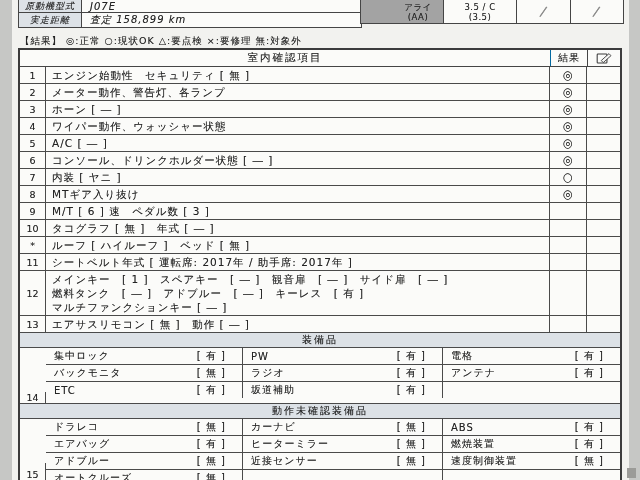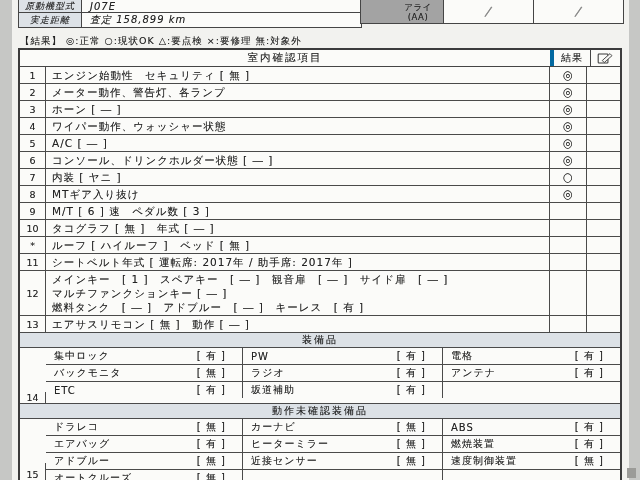--- a/index.html
+++ b/index.html
@@ -26,21 +26,21 @@
   .g-score{width:72px;}
   .g-slash{flex:1;color:#8a8a8a;font-size:13px;font-style:italic;}
   .g-slash span{display:inline-block;transform:rotate(8deg);}
 
   
   .legend{position:absolute;left:20px;top:35px;font-size:9.5px;letter-spacing:1px;white-space:nowrap;}
 
   
   .main-table{position:absolute;left:18px;top:48px;width:604px;border:2px solid #3c3c3c;background:#fbfbf9;box-sizing:border-box;}
   .t-header{display:flex;height:16px;border-bottom:1px solid #454545;font-size:10.5px;}
-  .h-items{width:530px;border-right:4px solid #0369a1;display:flex;align-items:center;justify-content:center;letter-spacing:2px;}
+  .h-items{width:530px;border-right:1px solid #0369a1;display:flex;align-items:center;justify-content:center;letter-spacing:2px;}
   .h-result{width:36px;border-right:1px solid #454545;display:flex;align-items:center;justify-content:center;letter-spacing:1px;font-size:10px;}
   .h-extra{flex:1;display:flex;align-items:center;justify-content:center;}
 
   .t-row{display:flex;height:16px;border-bottom:1px solid #4a4a4a;font-size:10.5px;}
   .t-row.multi{height:44px;}
   .c-no{width:25px;border-right:1px solid #4a4a4a;display:flex;align-items:center;justify-content:center;font-size:9.5px;}
   .c-item{width:504px;border-right:1px solid #4a4a4a;display:flex;flex-direction:column;justify-content:center;padding-left:6px;box-sizing:border-box;letter-spacing:1px;}
   .item-line{line-height:14.3px;white-space:nowrap;}
   .c-result{width:36px;border-right:1px solid #4a4a4a;display:flex;align-items:center;justify-content:center;font-size:11.5px;}
   .c-extra{flex:1;}
@@ -78,20 +78,24 @@
           <div class="vi-label">実走距離</div>
           <div class="vi-value">査定 158,899 km</div>
         </div>
       </div>
 
     <div class="grade-table">
       <div class="grade-cell g-auction">
         <span>アライ</span>
         <span>(AA)</span>
       </div>
+      <div class="grade-cell g-score">
+        <span>3.5 / C</span>
+        <span>(3.5)</span>
+      </div>
       <div class="grade-cell g-slash">
         <span>/</span>
       </div>
       <div class="grade-cell g-slash">
         <span>/</span>
       </div>
     </div>
 
     <div class="legend">【結果】 ◎:正常 ○:現状OK △:要点検 ×:要修理 無:対象外</div>
 
@@ -201,22 +205,22 @@
             <div class="c-item">
               <div class="item-line">シートベルト年式 [ 運転席: 2017年 / 助手席: 2017年 ]</div>
             </div>
             <div class="c-result"></div>
             <div class="c-extra"></div>
           </div>
           <div class="t-row multi">
             <div class="c-no">12</div>
             <div class="c-item">
               <div class="item-line">メインキー　[ 1 ]　スペアキー　[ ― ]　観音扉　[ ― ]　サイド扉　[ ― ]</div>
+              <div class="item-line">燃料タンク　[ ― ]　アドブルー　[ ― ]　キーレス　[ 有 ]</div>
               <div class="item-line">マルチファンクションキー [ ― ]</div>
-              <div class="item-line">燃料タンク　[ ― ]　アドブルー　[ ― ]　キーレス　[ 有 ]</div>
             </div>
             <div class="c-result"></div>
             <div class="c-extra"></div>
           </div>
           <div class="t-row">
             <div class="c-no">13</div>
             <div class="c-item">
               <div class="item-line">エアサスリモコン [ 無 ]　動作 [ ― ]</div>
             </div>
             <div class="c-result"></div>

